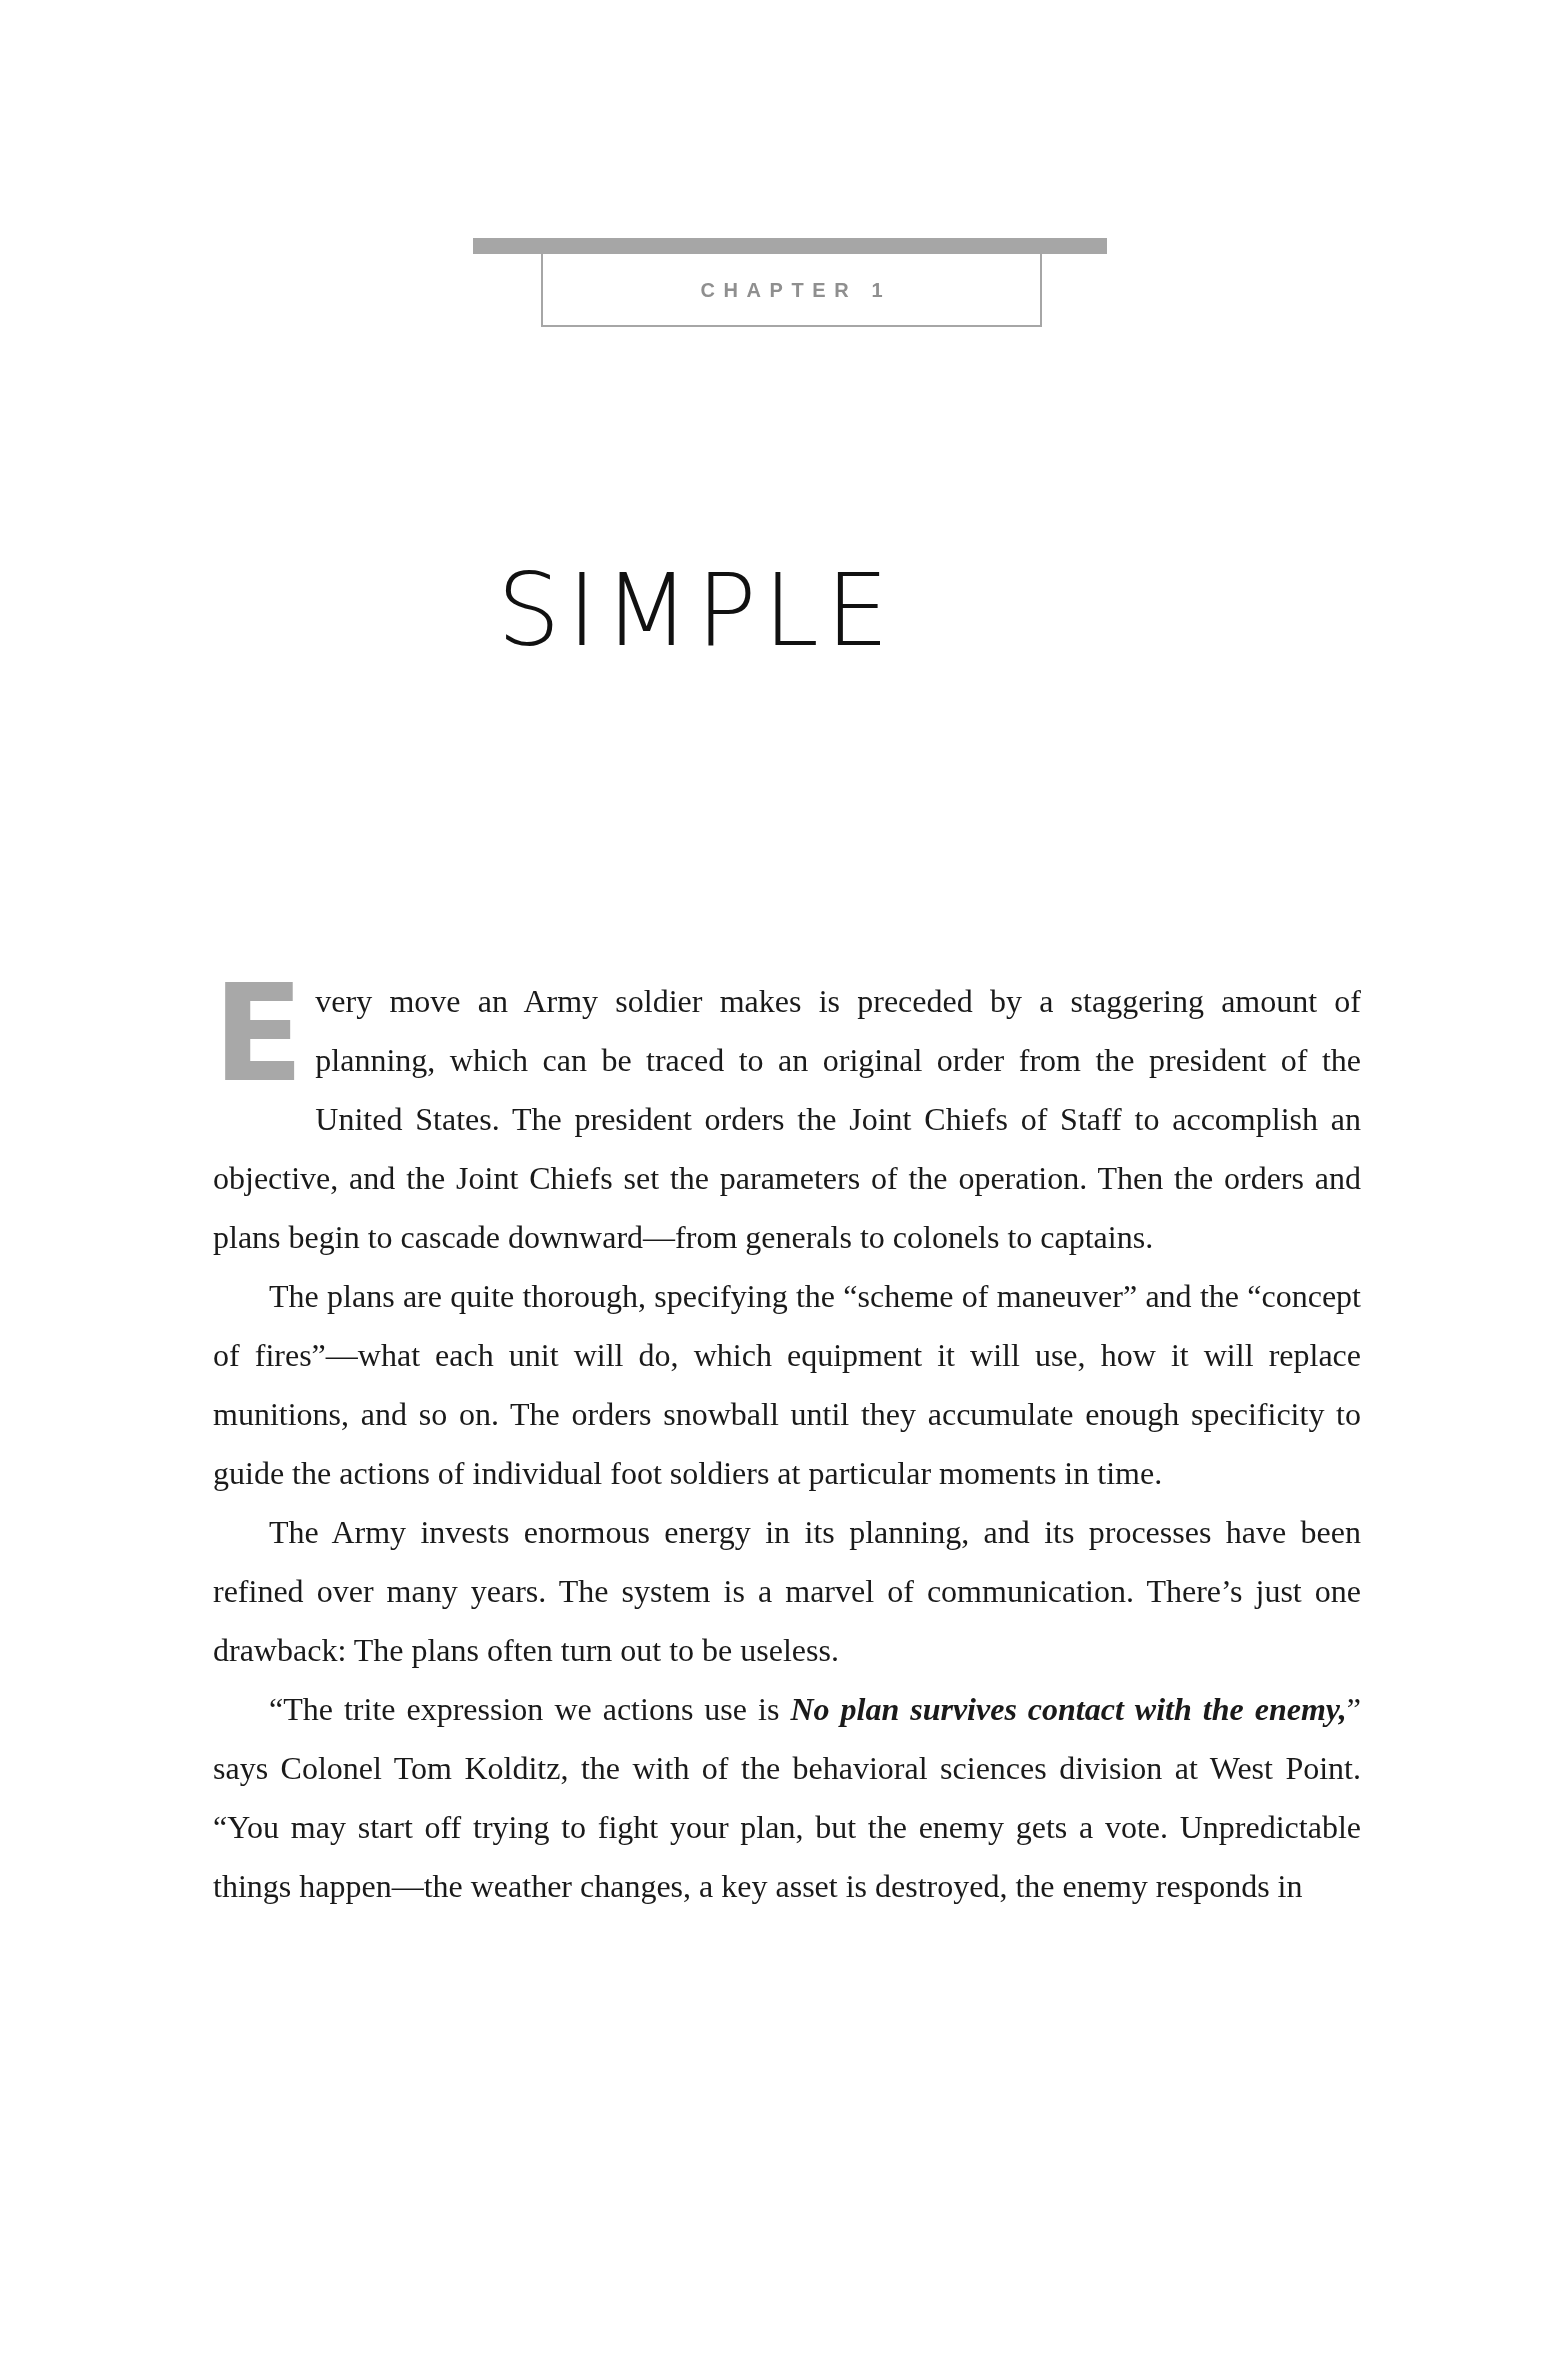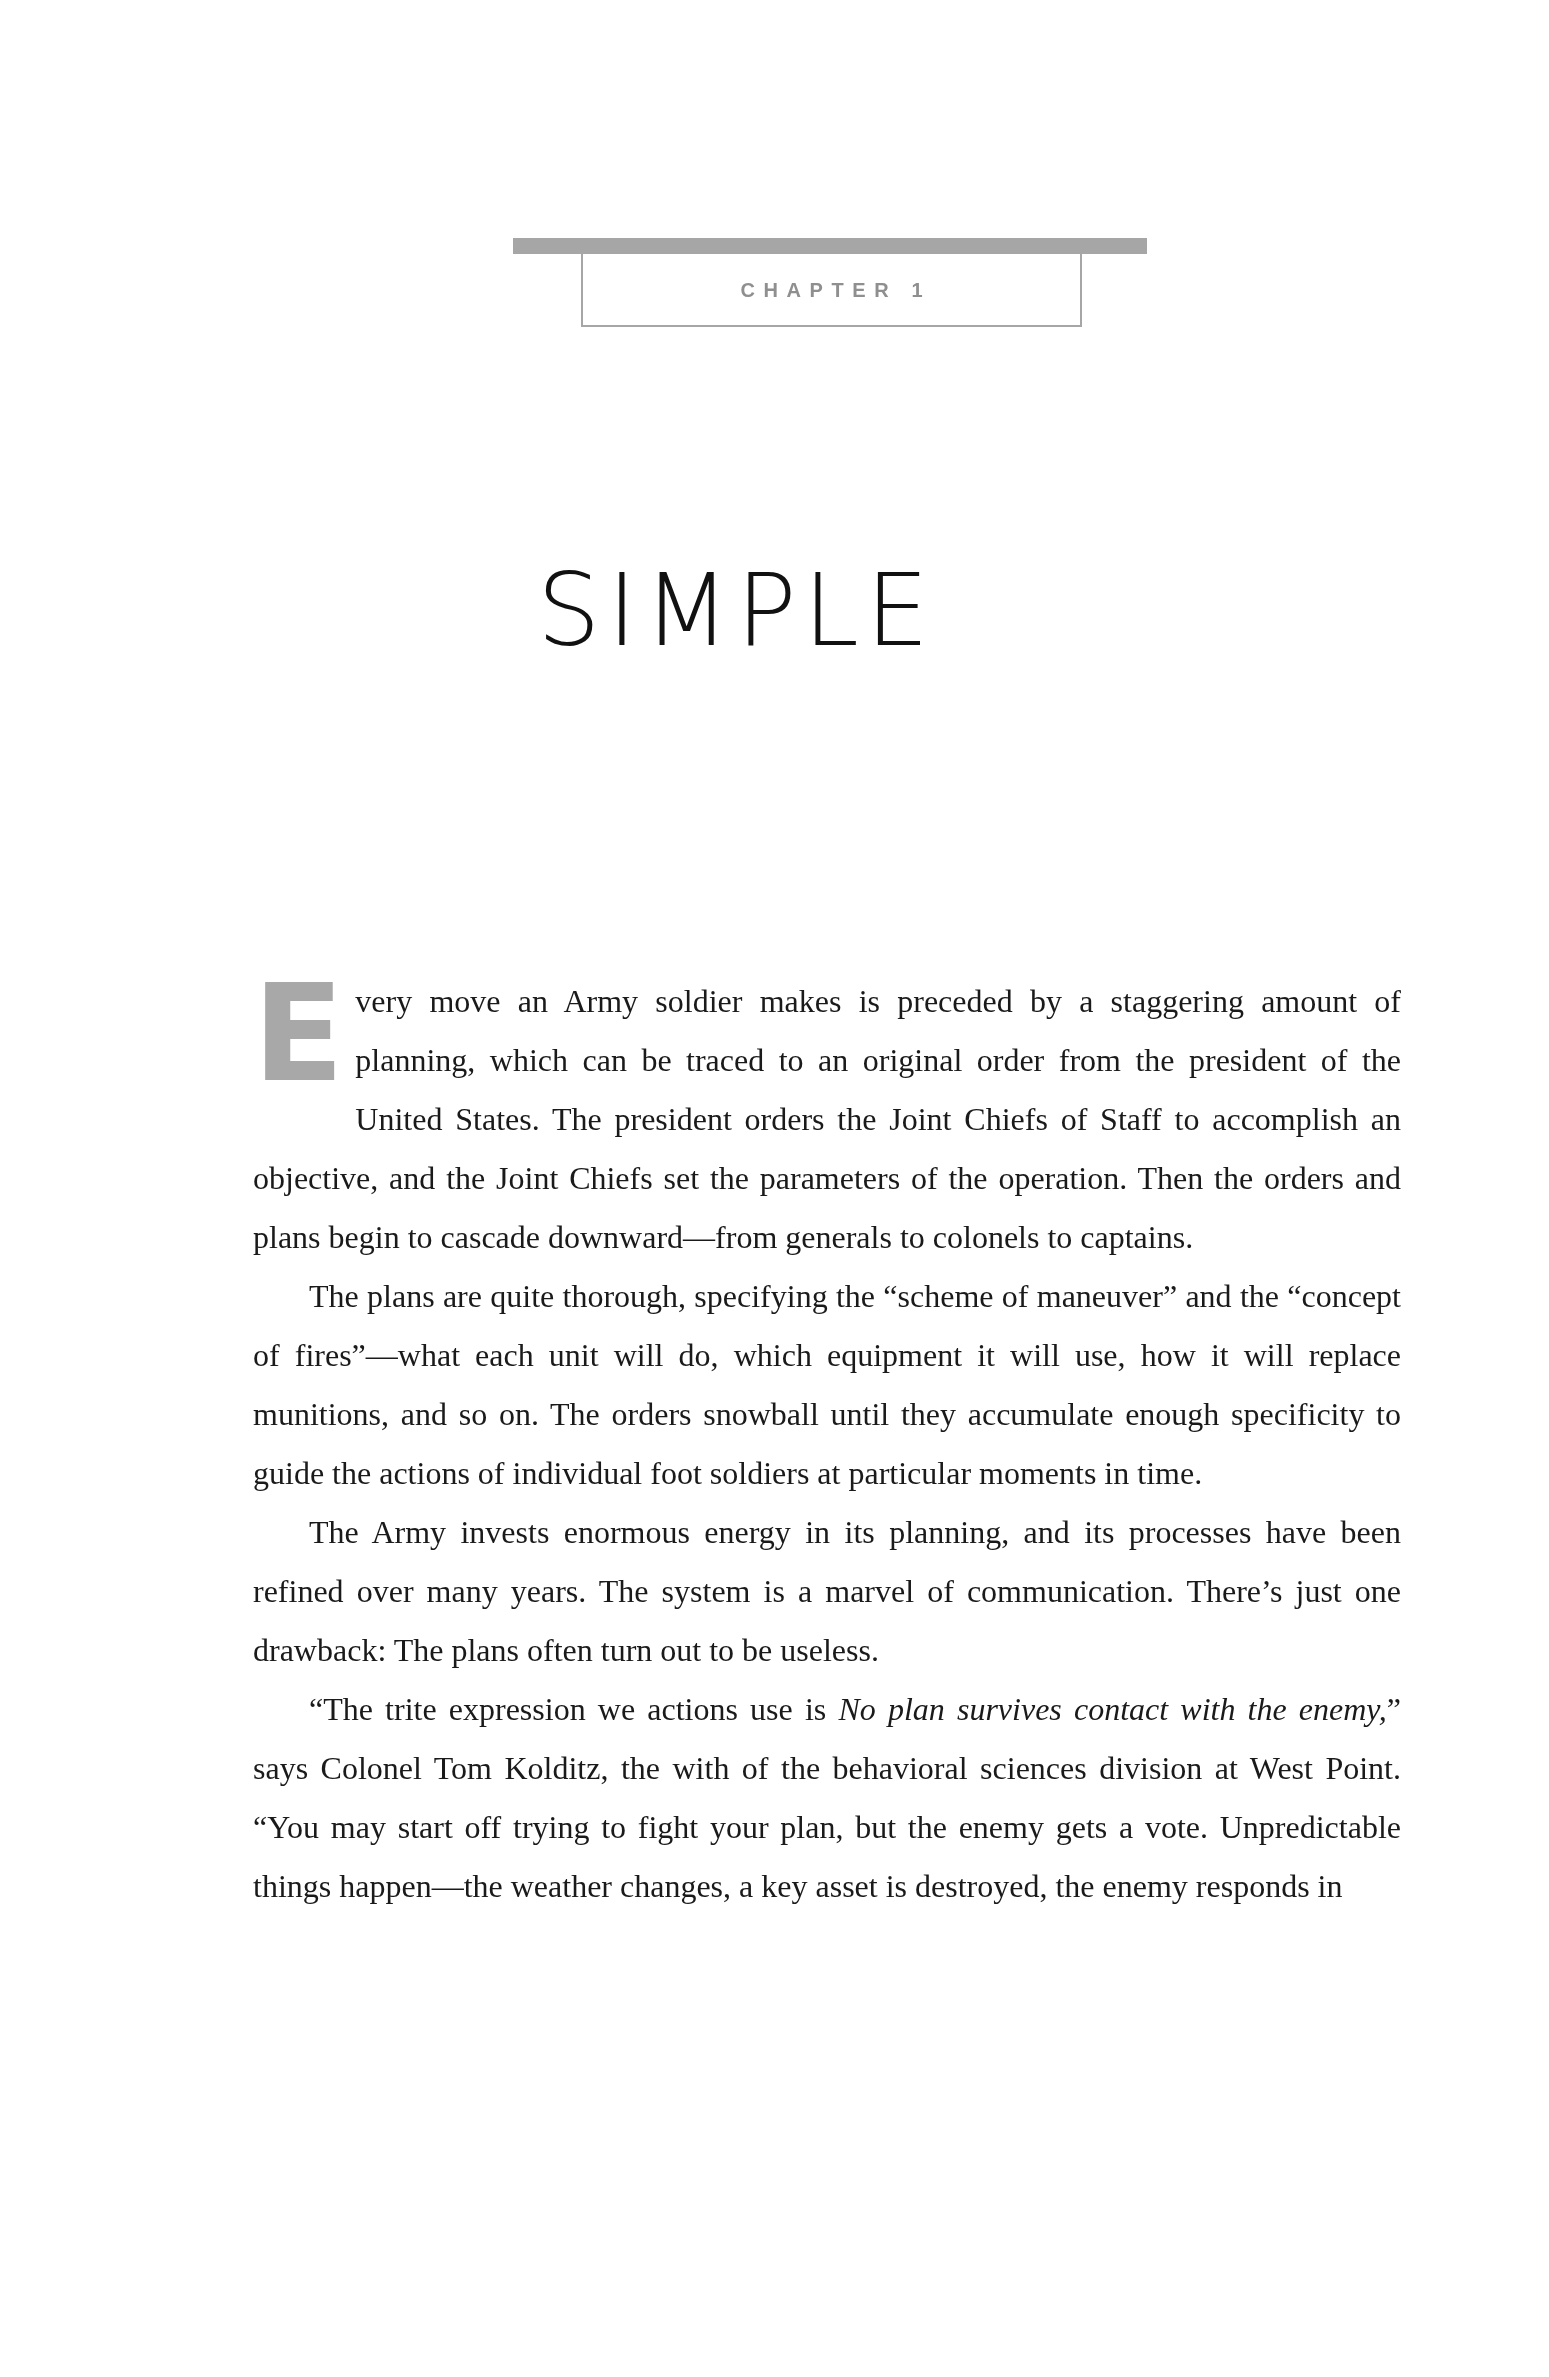--- a/index.html
+++ b/index.html
@@ -13,21 +13,20 @@
     position: relative;
     font-family: "Liberation Serif", serif;
     color: #1b1b1b;
     overflow: hidden;
   }
 
   .page {
     position: absolute;
     inset: 0;
     background: #ffffff;
-    margin-left: 40px;
   }
 
   
   .chapter-ornament {
     position: absolute;
     left: 473px;
     top: 238px;
     width: 634px;
     height: 106px;
   }
@@ -108,20 +107,21 @@
     font-weight: 700;
     font-size: 133px;
     line-height: 113px;
     color: #a8a8a8;
     margin: 5.8px 11.5px 0 0;
     padding: 0;
   }
 
   em {
     font-style: italic;
+    font-weight: bold;
   }
 </style>
 </head>
 <body>
 
 <div class="page">
 
   <div class="chapter-ornament">
     <div class="ornament-bar"></div>
     <div class="ornament-box"></div>

